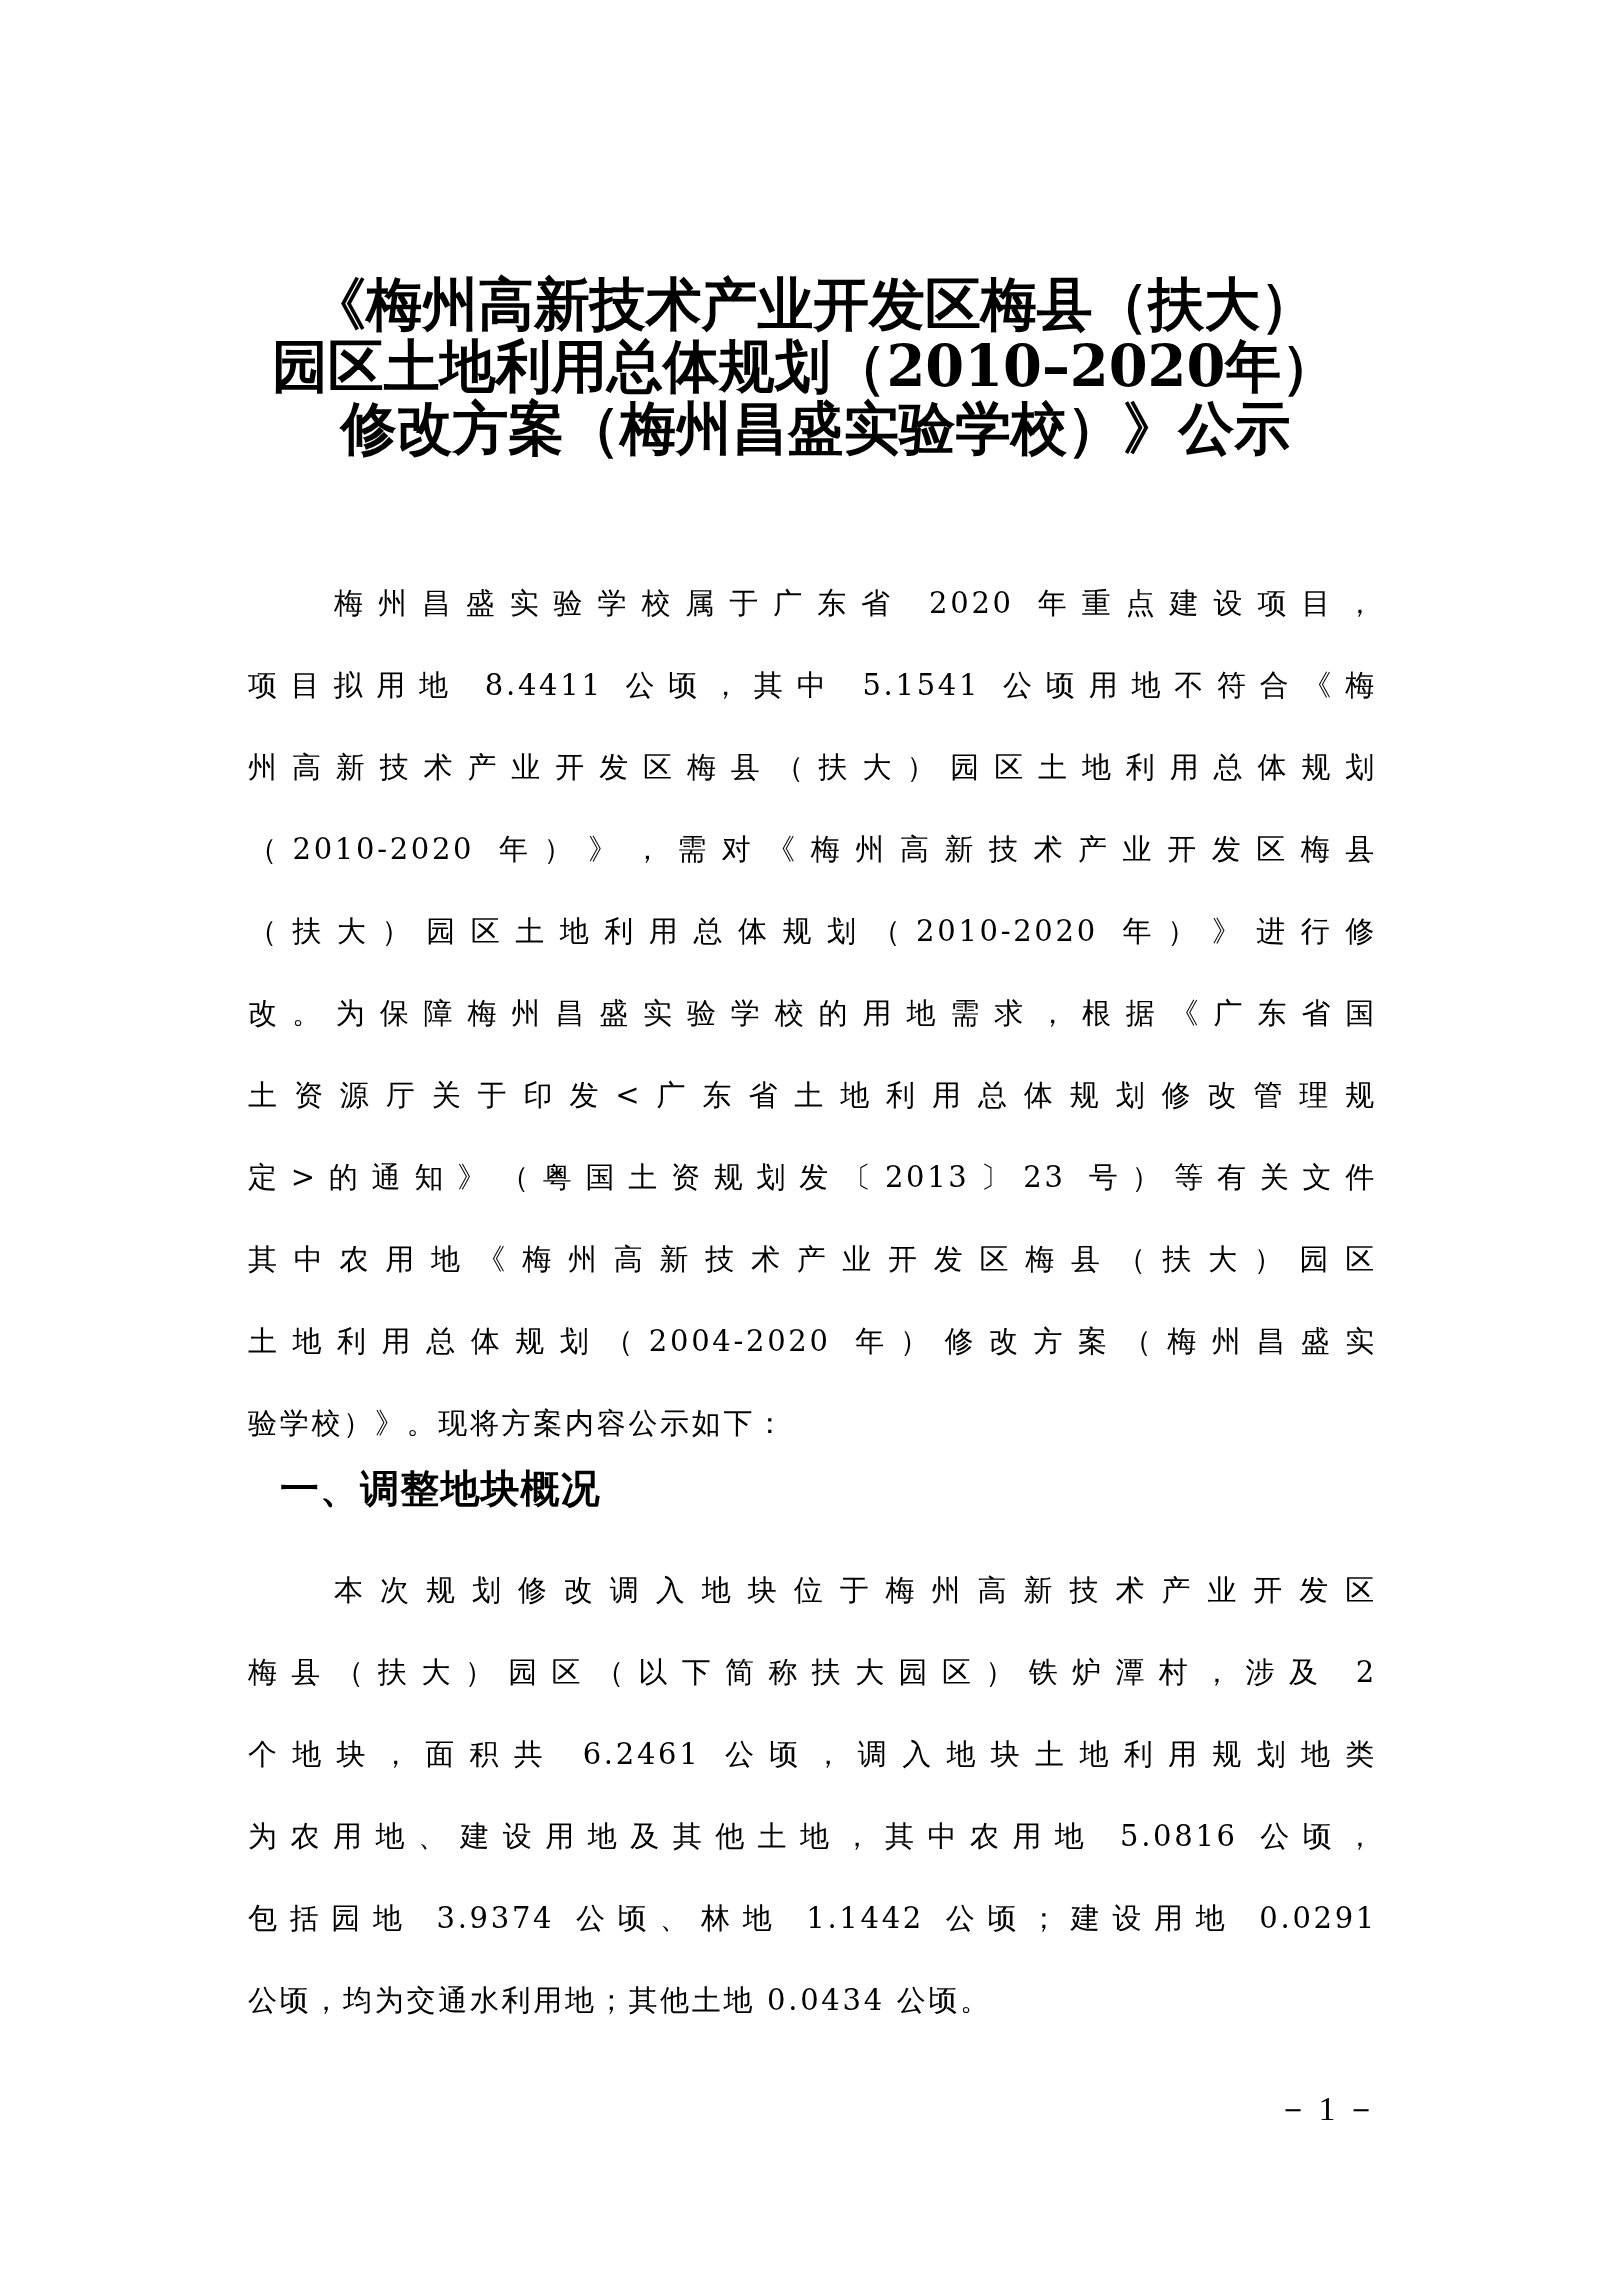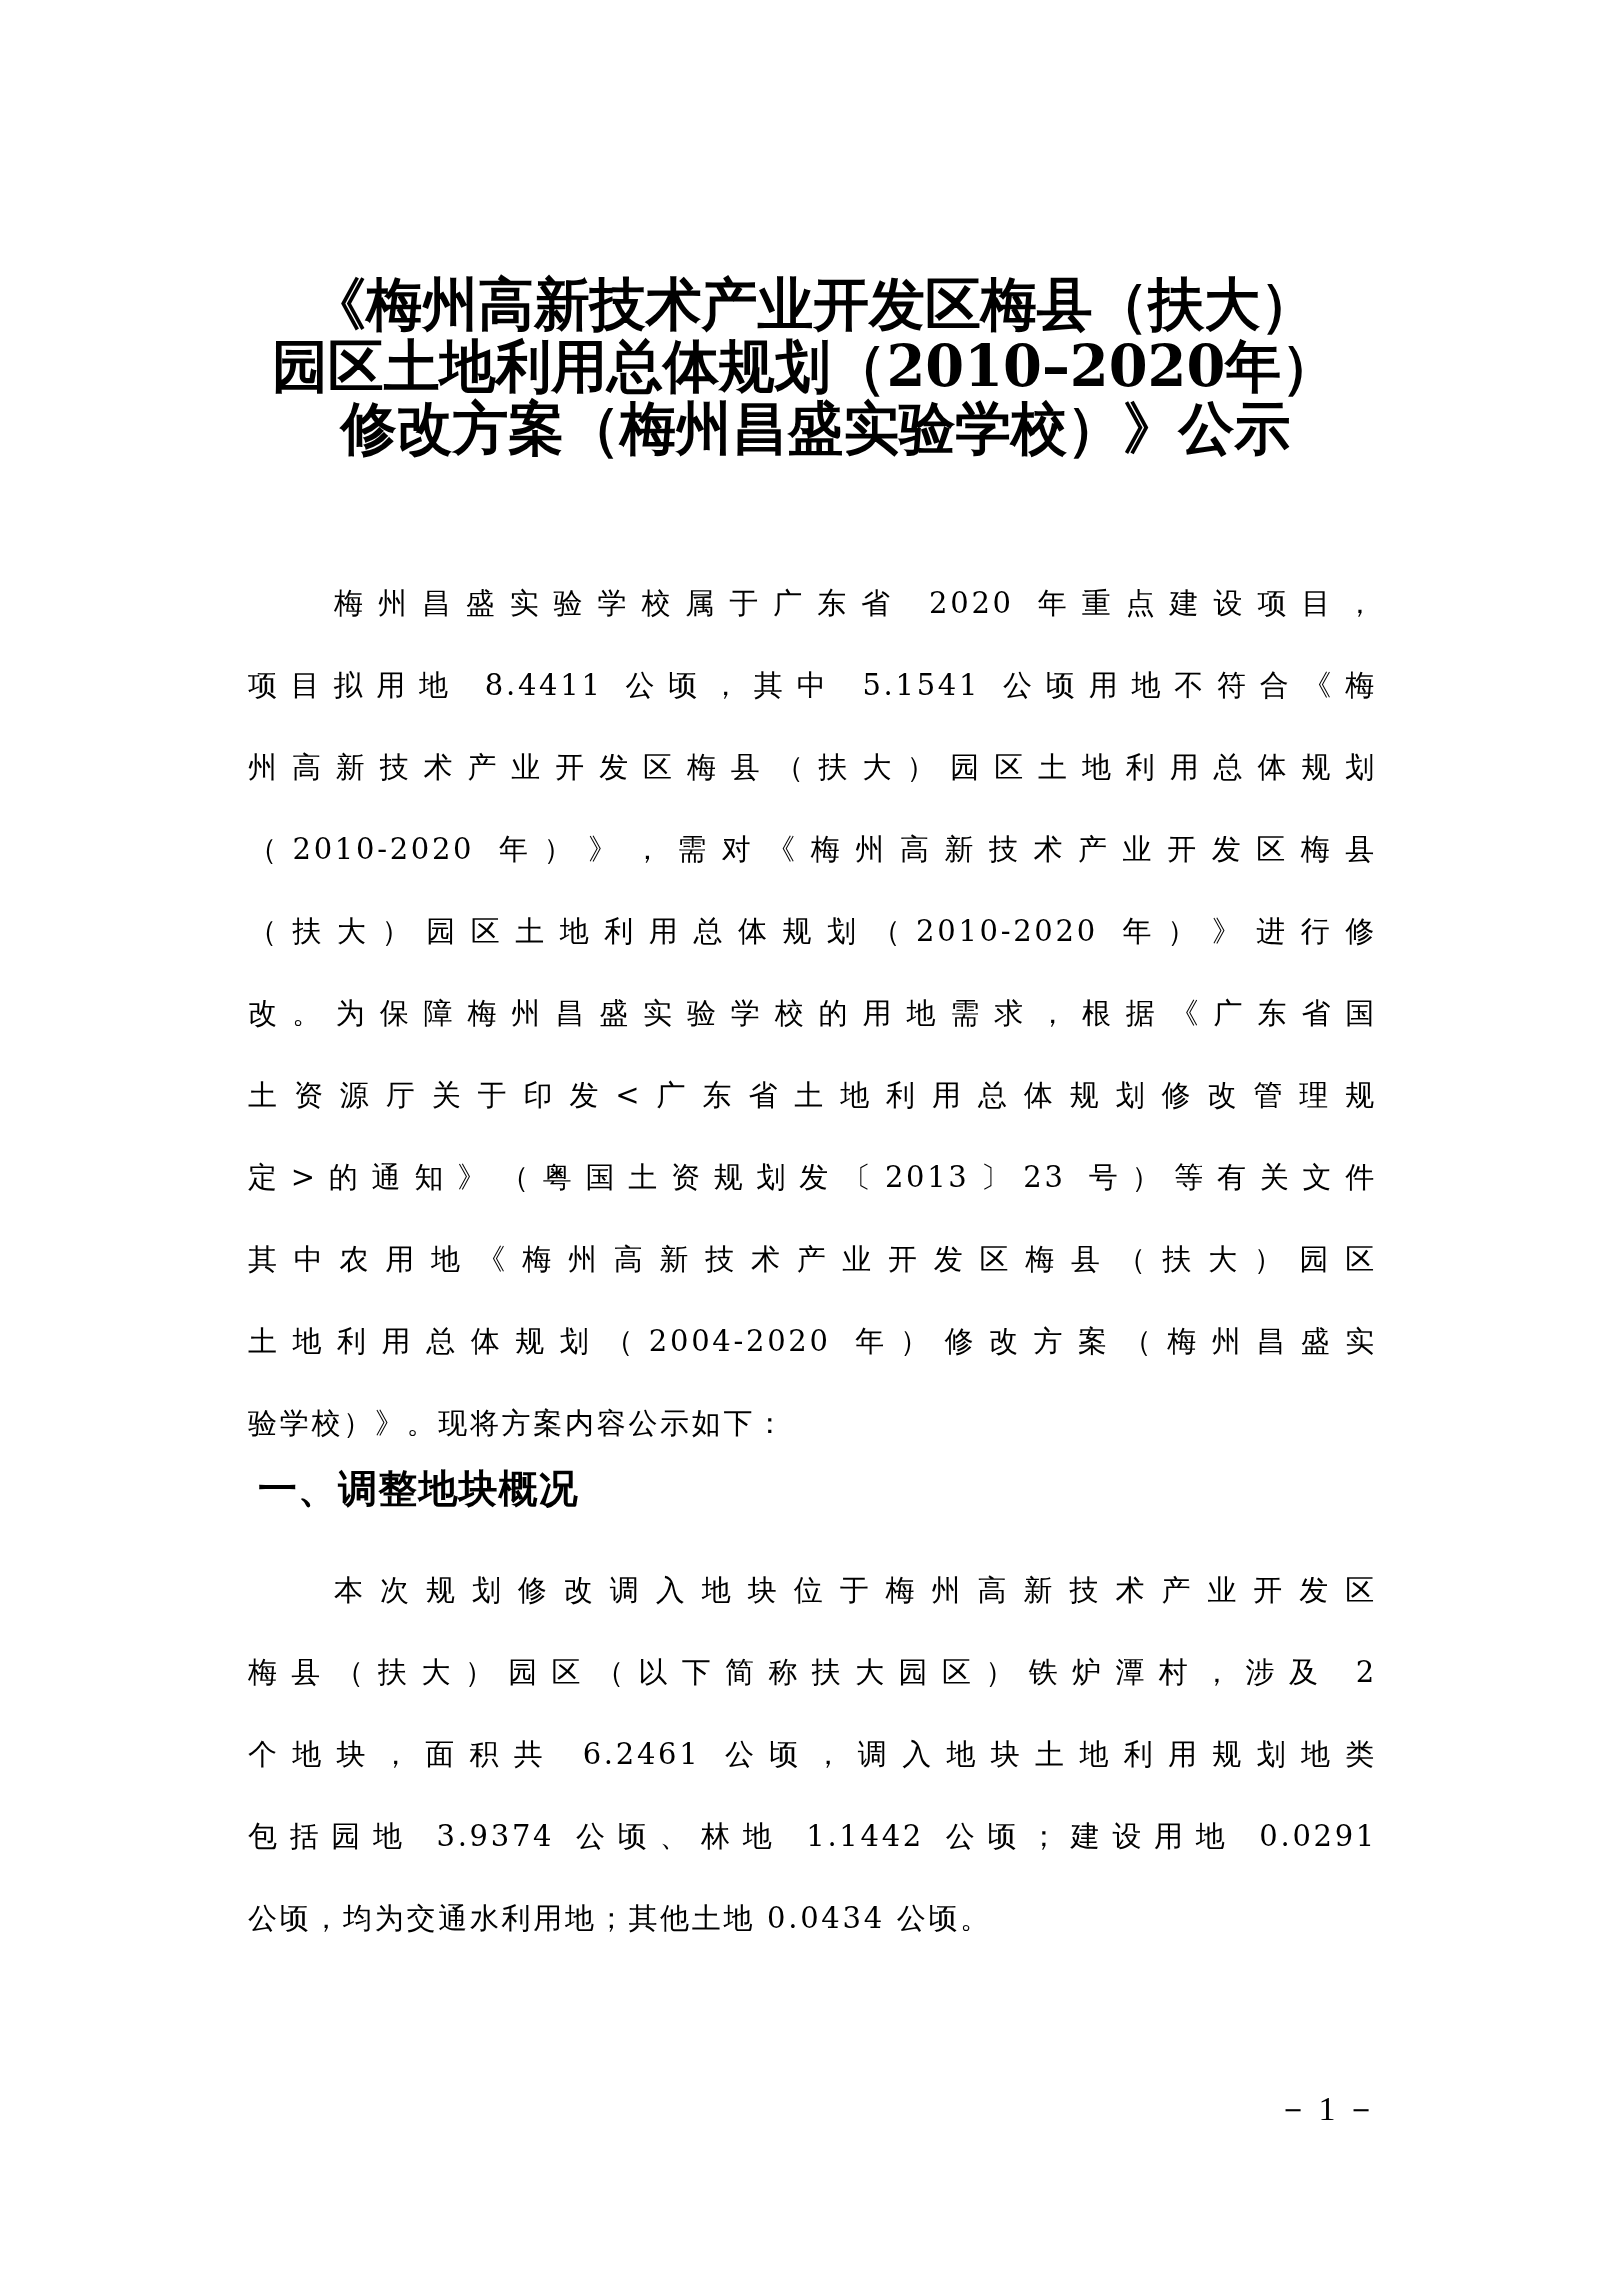--- a/index.html
+++ b/index.html
@@ -62,21 +62,21 @@
     text-align-last: left;
   }
   .body .line.indent {
     padding-left: 86px;
   }
   #para1 { top: 562px; }
   #para2 { top: 1549px; }
 
   .heading {
     position: absolute;
-    left: 258px;
+    left: 280px;
     top: 1461px;
     font-family: "DejaVu Sans", "Liberation Sans", sans-serif;
     font-weight: bold;
     font-size: 39px;
     line-height: 55px;
     letter-spacing: 1.1px;
     white-space: nowrap;
   }
 
   .page-number {
@@ -113,20 +113,21 @@
     <span class="line">土地利用总体规划（2004-2020 年）修改方案（梅州昌盛实</span>
     <span class="line last">验学校）》。现将方案内容公示如下：</span>
   </div>
 
   <div class="heading">一、调整地块概况</div>
 
   <div class="body" id="para2">
     <span class="line indent">本次规划修改调入地块位于梅州高新技术产业开发区</span>
     <span class="line">梅县（扶大）园区（以下简称扶大园区）铁炉潭村，涉及 2</span>
     <span class="line">个地块，面积共 6.2461 公顷，调入地块土地利用规划地类</span>
+    <span class="line">为农用地、建设用地及其他土地，其中农用地 5.0816 公顷，</span>
     <span class="line">包括园地 3.9374 公顷、林地 1.1442 公顷；建设用地 0.0291</span>
     <span class="line last">公顷，均为交通水利用地；其他土地 0.0434 公顷。</span>
   </div>
 
   <div class="page-number">－ 1 －</div>
 
 </div>
 
 
 </body></html>

